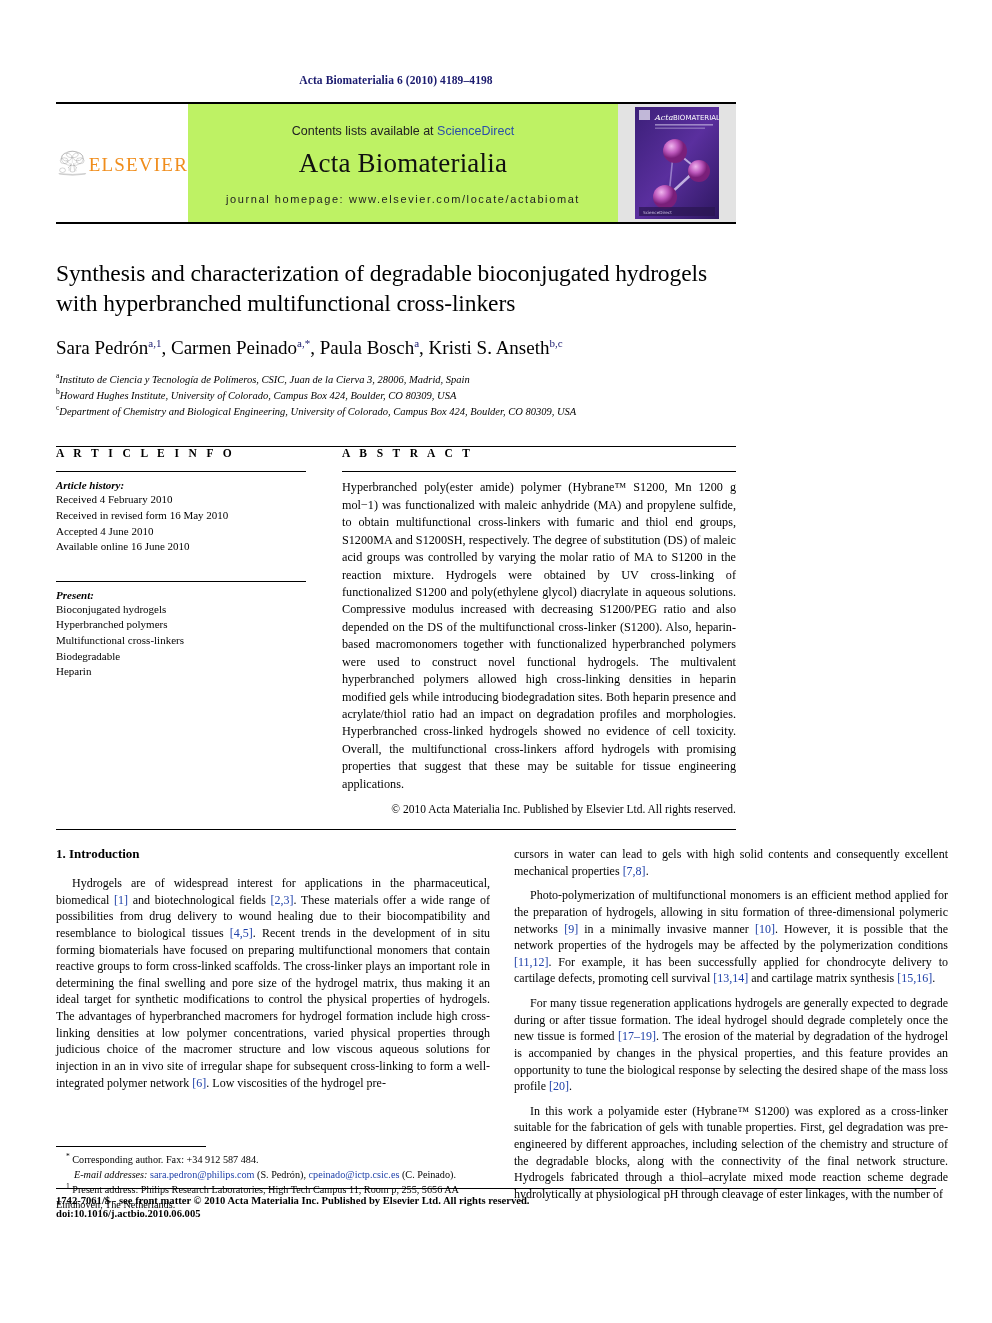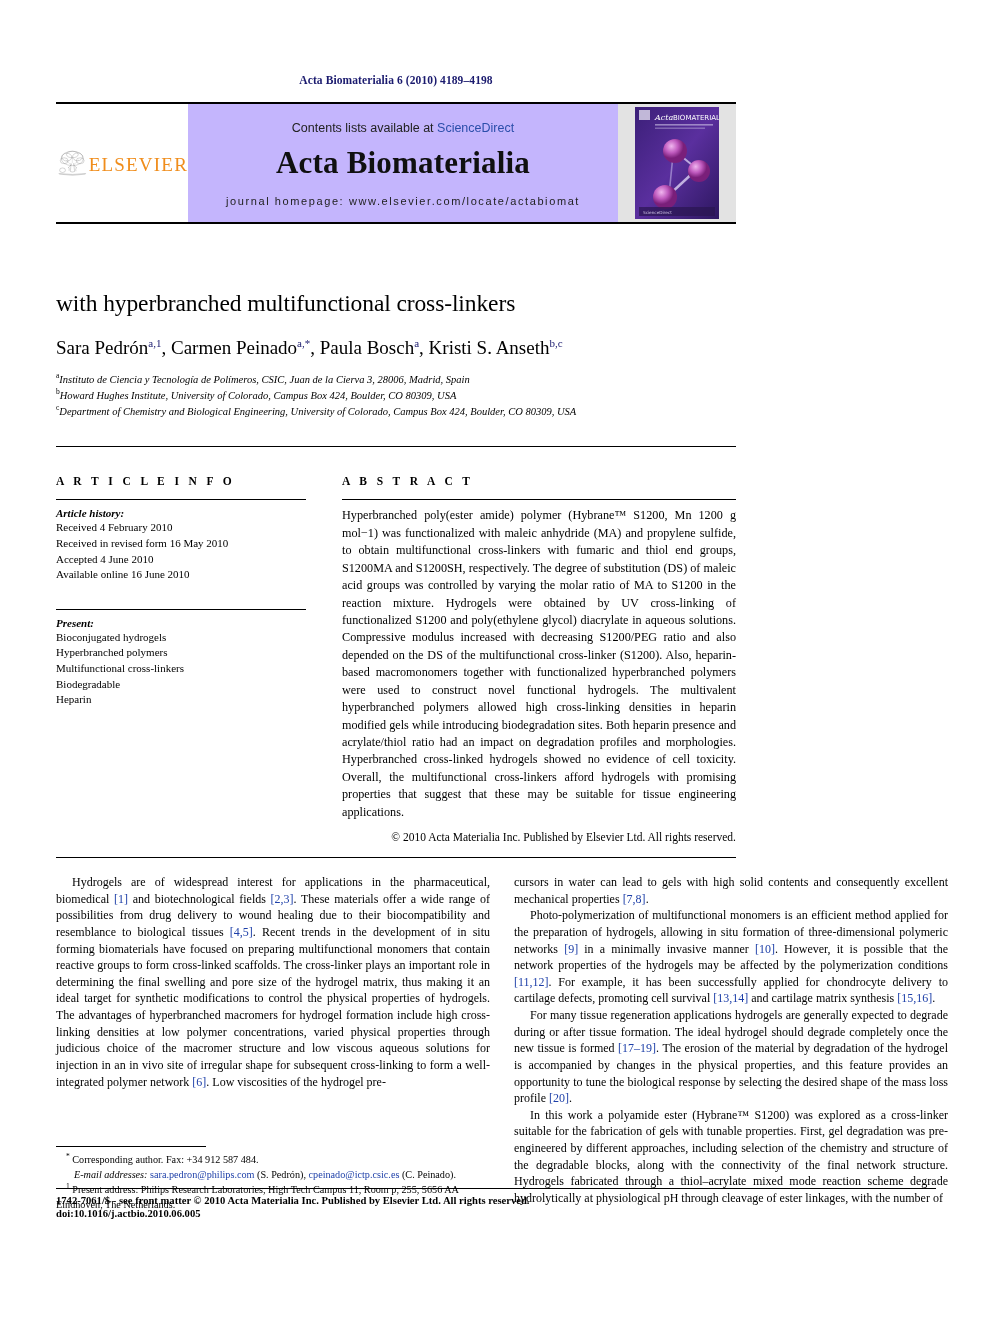--- a/index.html
+++ b/index.html
@@ -50,41 +50,40 @@
   .elsevier-word {
     color: #F08D1C;
     font-family: "Liberation Serif", serif;
     font-size: 19px;
     letter-spacing: 1.2px;
     line-height: 1;
     margin-top: 1px;
   }
   .mast-center {
     flex: 1 1 auto;
-    background: #c4b5fd;
+    background: #bef264;
     display: flex;
     flex-direction: column;
     align-items: center;
     justify-content: center;
     position: relative;
   }
   .contents-line {
     font-family: "Liberation Sans", sans-serif;
     font-size: 12.5px;
     color: #222;
     margin-top: 6px;
   }
   .sciencedirect { color: #2b4eaa; }
   .journal-name {
     font-family: "Liberation Serif", serif;
-    font-size: 31px;
+    font-size: 27px;
     color: #101010;
     margin-top: 10px;
     letter-spacing: 0.2px;
-    font-weight: bold;
   }
   .homepage {
     font-family: "Liberation Sans", sans-serif;
     font-size: 11px;
     color: #222;
     letter-spacing: 1.6px;
     margin-top: 14px;
     margin-bottom: 4px;
   }
   .mast-right {
@@ -124,21 +123,21 @@
     line-height: 1.45;
     color: #000;
   }
   .affil sup { font-style: normal; font-size: 7.5px; vertical-align: super; }
 
   
   .info-abstract {
     margin: 28px 56px 6px 56px;
     border-top: 1.2px solid #000;
     display: flex;
-    padding-top: 28px;
+    padding-top: 0;
   }
   .col-info { width: 268px; flex: 0 0 268px; padding-right: 18px; }
   .col-abs  { flex: 1 1 auto; padding-left: 18px; }
   .sec-head {
     font-family: "Liberation Serif", serif;
     font-weight: bold;
     font-size: 11.5px;
     letter-spacing: 3.4px;
     margin-bottom: 12px;
   }
@@ -180,21 +179,21 @@
     font-size: 13px;
     margin: 0 0 13px 0;
   }
   .para {
     font-size: 12px;
     line-height: 1.385;
     text-align: justify;
     text-indent: 16px;
     margin: 0;
   }
-  .para + .para { margin-top: 0; }
+  .para + .para { margin-top: 8px; }
   .cit { color: #1d3fa8; }
 
   
   .footnotes {
     position: absolute;
     left: 56px;
     top: 1146px;
     width: 434px;
   }
   .fn-rule { border-top: 1px solid #000; width: 150px; margin-bottom: 5px; }
@@ -292,21 +291,21 @@
         <circle cx="64" cy="64" r="11" fill="url(#sph)"></circle>
         <circle cx="30" cy="90" r="12" fill="url(#sph)"></circle>
         <rect x="4" y="100" width="76" height="9" fill="#2a1550" opacity="0.7"></rect>
         <text x="8" y="107" font-family="DejaVu Sans, sans-serif" font-size="4.2" fill="#cfc4e6">ScienceDirect</text>
       </svg>
     </div>
   </div>
 
   <div class="title-block">
     <h1 class="art-title">
-      <br>
+      <span>Synthesis and characterization of degradable bioconjugated hydrogels</span><br>
       <span>with hyperbranched multifunctional cross-linkers</span>
     </h1>
 
     <div class="authors">
       <span><span>Sara Pedrón</span><sup>a,1</sup></span>,
       <span><span>Carmen Peinado</span><sup>a,*</sup></span>,
       <span><span>Paula Bosch</span><sup>a</sup></span>,
       <span><span>Kristi S. Anseth</span><sup>b,c</sup></span>
     </div>
 
@@ -343,20 +342,21 @@
       <div class="rule"></div>
       <p class="abs-text">Hyperbranched poly(ester amide) polymer (Hybrane™ S1200, Mn 1200 g mol−1) was functionalized with maleic anhydride (MA) and propylene sulfide, to obtain multifunctional cross-linkers with fumaric and thiol end groups, S1200MA and S1200SH, respectively. The degree of substitution (DS) of maleic acid groups was controlled by varying the molar ratio of MA to S1200 in the reaction mixture. Hydrogels were obtained by UV cross-linking of functionalized S1200 and poly(ethylene glycol) diacrylate in aqueous solutions. Compressive modulus increased with decreasing S1200/PEG ratio and also depended on the DS of the multifunctional cross-linker (S1200). Also, heparin-based macromonomers together with functionalized hyperbranched polymers were used to construct novel functional hydrogels. The multivalent hyperbranched polymers allowed high cross-linking densities in heparin modified gels while introducing biodegradation sites. Both heparin presence and acrylate/thiol ratio had an impact on degradation profiles and morphologies. Hyperbranched cross-linked hydrogels showed no evidence of cell toxicity. Overall, the multifunctional cross-linkers afford hydrogels with promising properties that suggest that these may be suitable for tissue engineering applications.</p>
       <div class="abs-copy">© 2010 Acta Materialia Inc. Published by Elsevier Ltd. All rights reserved.</div>
     </div>
   </div>
 
   <div class="body-rule"></div>
 
   <div class="body-cols">
     <div class="bcol">
+      <div class="h1">1. Introduction</div>
       <p class="para">Hydrogels are of widespread interest for applications in the pharmaceutical, biomedical <span class="cit">[1]</span> and biotechnological fields <span class="cit">[2,3]</span>. These materials offer a wide range of possibilities from drug delivery to wound healing due to their biocompatibility and resemblance to biological tissues <span class="cit">[4,5]</span>. Recent trends in the development of in situ forming biomaterials have focused on preparing multifunctional monomers that contain reactive groups to form cross-linked scaffolds. The cross-linker plays an important role in determining the final swelling and pore size of the hydrogel matrix, thus making it an ideal target for synthetic modifications to control the physical properties of hydrogels. The advantages of hyperbranched macromers for hydrogel formation include high cross-linking densities at low polymer concentrations, varied physical properties through judicious choice of the macromer structure and low viscous aqueous solutions for injection in an in vivo site of irregular shape for subsequent cross-linking to form a well-integrated polymer network <span class="cit">[6]</span>. Low viscosities of the hydrogel pre-</p>
     </div>
     <div class="bcol">
       <p class="para" style="text-indent:0;">cursors in water can lead to gels with high solid contents and consequently excellent mechanical properties <span class="cit">[7,8]</span>.</p>
       <p class="para">Photo-polymerization of multifunctional monomers is an efficient method applied for the preparation of hydrogels, allowing in situ formation of three-dimensional polymeric networks <span class="cit">[9]</span> in a minimally invasive manner <span class="cit">[10]</span>. However, it is possible that the network properties of the hydrogels may be affected by the polymerization conditions <span class="cit">[11,12]</span>. For example, it has been successfully applied for chondrocyte delivery to cartilage defects, promoting cell survival <span class="cit">[13,14]</span> and cartilage matrix synthesis <span class="cit">[15,16]</span>.</p>
       <p class="para">For many tissue regeneration applications hydrogels are generally expected to degrade during or after tissue formation. The ideal hydrogel should degrade completely once the new tissue is formed <span class="cit">[17–19]</span>. The erosion of the material by degradation of the hydrogel is accompanied by changes in the physical properties, and this feature provides an opportunity to tune the biological response by selecting the desired shape of the mass loss profile <span class="cit">[20]</span>.</p>
       <p class="para">In this work a polyamide ester (Hybrane™ S1200) was explored as a cross-linker suitable for the fabrication of gels with tunable properties. First, gel degradation was pre-engineered by different approaches, including selection of the chemistry and structure of the degradable blocks, along with the connectivity of the final network structure. Hydrogels fabricated through a thiol–acrylate mixed mode reaction scheme degrade hydrolytically at physiological pH through cleavage of ester linkages, with the number of</p>
     </div>
   </div>
 

